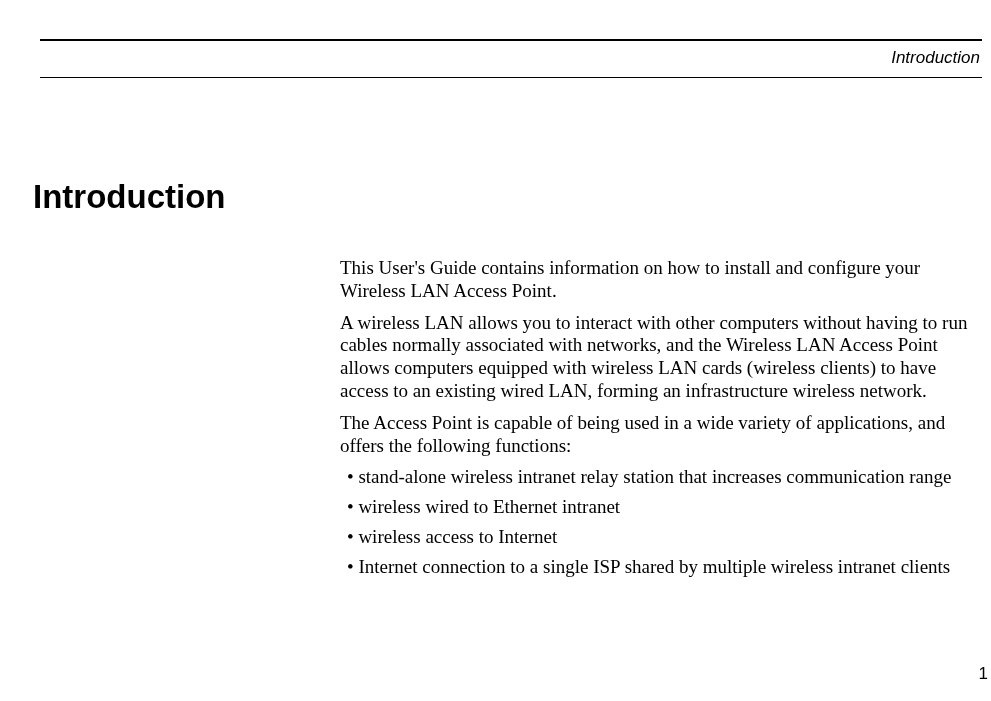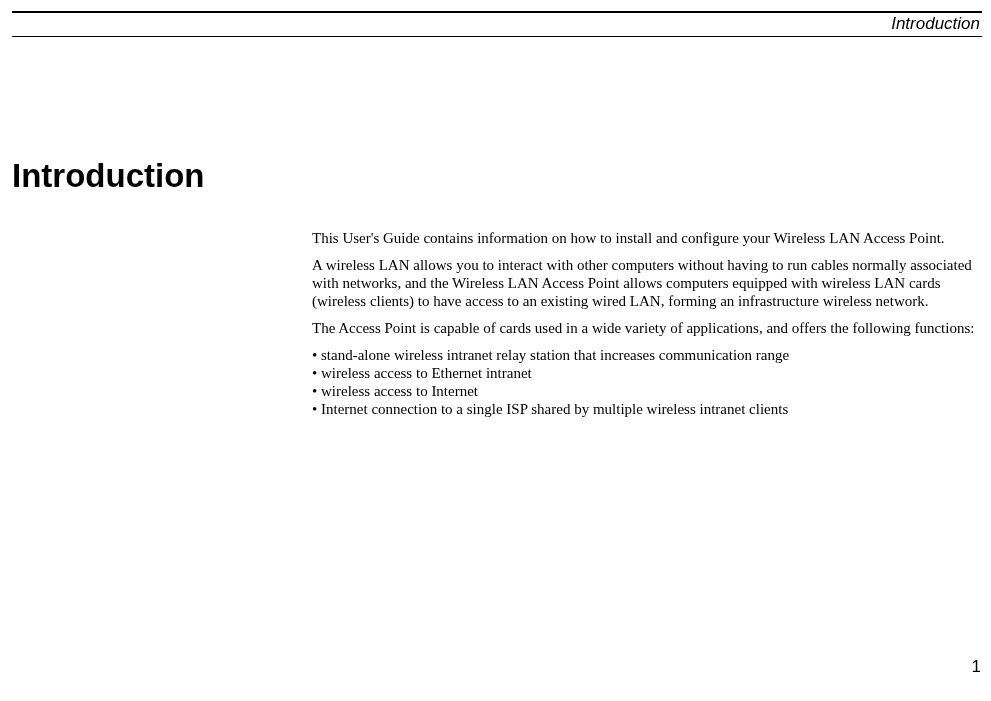--- a/index.html
+++ b/index.html
@@ -1,16 +1,16 @@
 <!DOCTYPE html>
 <html><head>
   <meta charset="utf-8">
   <style>
     * {
-      margin: 0;
+      margin: 7px;
       padding: 0;
       box-sizing: border-box;
     }
     body {
       width: 991px;
       height: 701px;
       background: #fff;
       font-family: 'Times New Roman', Times, serif;
       color: #000;
       position: relative;
@@ -42,21 +42,21 @@
       left: 12px;
       font-family: Arial, Helvetica, sans-serif;
       font-weight: bold;
       font-size: 33px;
     }
     .body-content {
       position: absolute;
       top: 229px;
       left: 312px;
       right: 12px;
-      font-size: 15px;
+      font-size: 19px;
       line-height: 1.2;
     }
     .para {
       margin-bottom: 9px;
     }
     .bullets .bullet-line {
       display: block;
       font-family: Liberation Serif, serif;
     }
     .page-number {
@@ -74,22 +74,22 @@
   <div class="header-line-top"></div>
   <div class="header-label">Introduction</div>
   <div class="header-line-bottom"></div>
 </div>
 
 <h1 class="heading">Introduction</h1>
 
 <div class="body-content">
   <p class="para">This User's Guide contains information on how to install and configure your Wireless LAN Access Point.</p>
   <p class="para">A wireless LAN allows you to interact with other computers without having to run cables normally associated with networks, and the Wireless LAN Access Point allows computers equipped with wireless LAN cards (wireless clients) to have access to an existing wired LAN, forming an infrastructure wireless network.</p>
-  <p class="para">The Access Point is capable of cards used in a wide variety of applications, and offers the following functions:</p>
+  <p class="para">The Access Point is capable of being used in a wide variety of applications, and offers the following functions:</p>
   <div class="bullets">
     <span class="bullet-line">• stand-alone wireless intranet relay station that increases communication range</span>
-    <span class="bullet-line">• wireless access to Ethernet intranet</span>
+    <span class="bullet-line">• wireless wired to Ethernet intranet</span>
     <span class="bullet-line">• wireless access to Internet</span>
     <span class="bullet-line">• Internet connection to a single ISP shared by multiple wireless intranet clients</span>
   </div>
 </div>
 
 <div class="page-number">1</div>
 
 </body></html>

